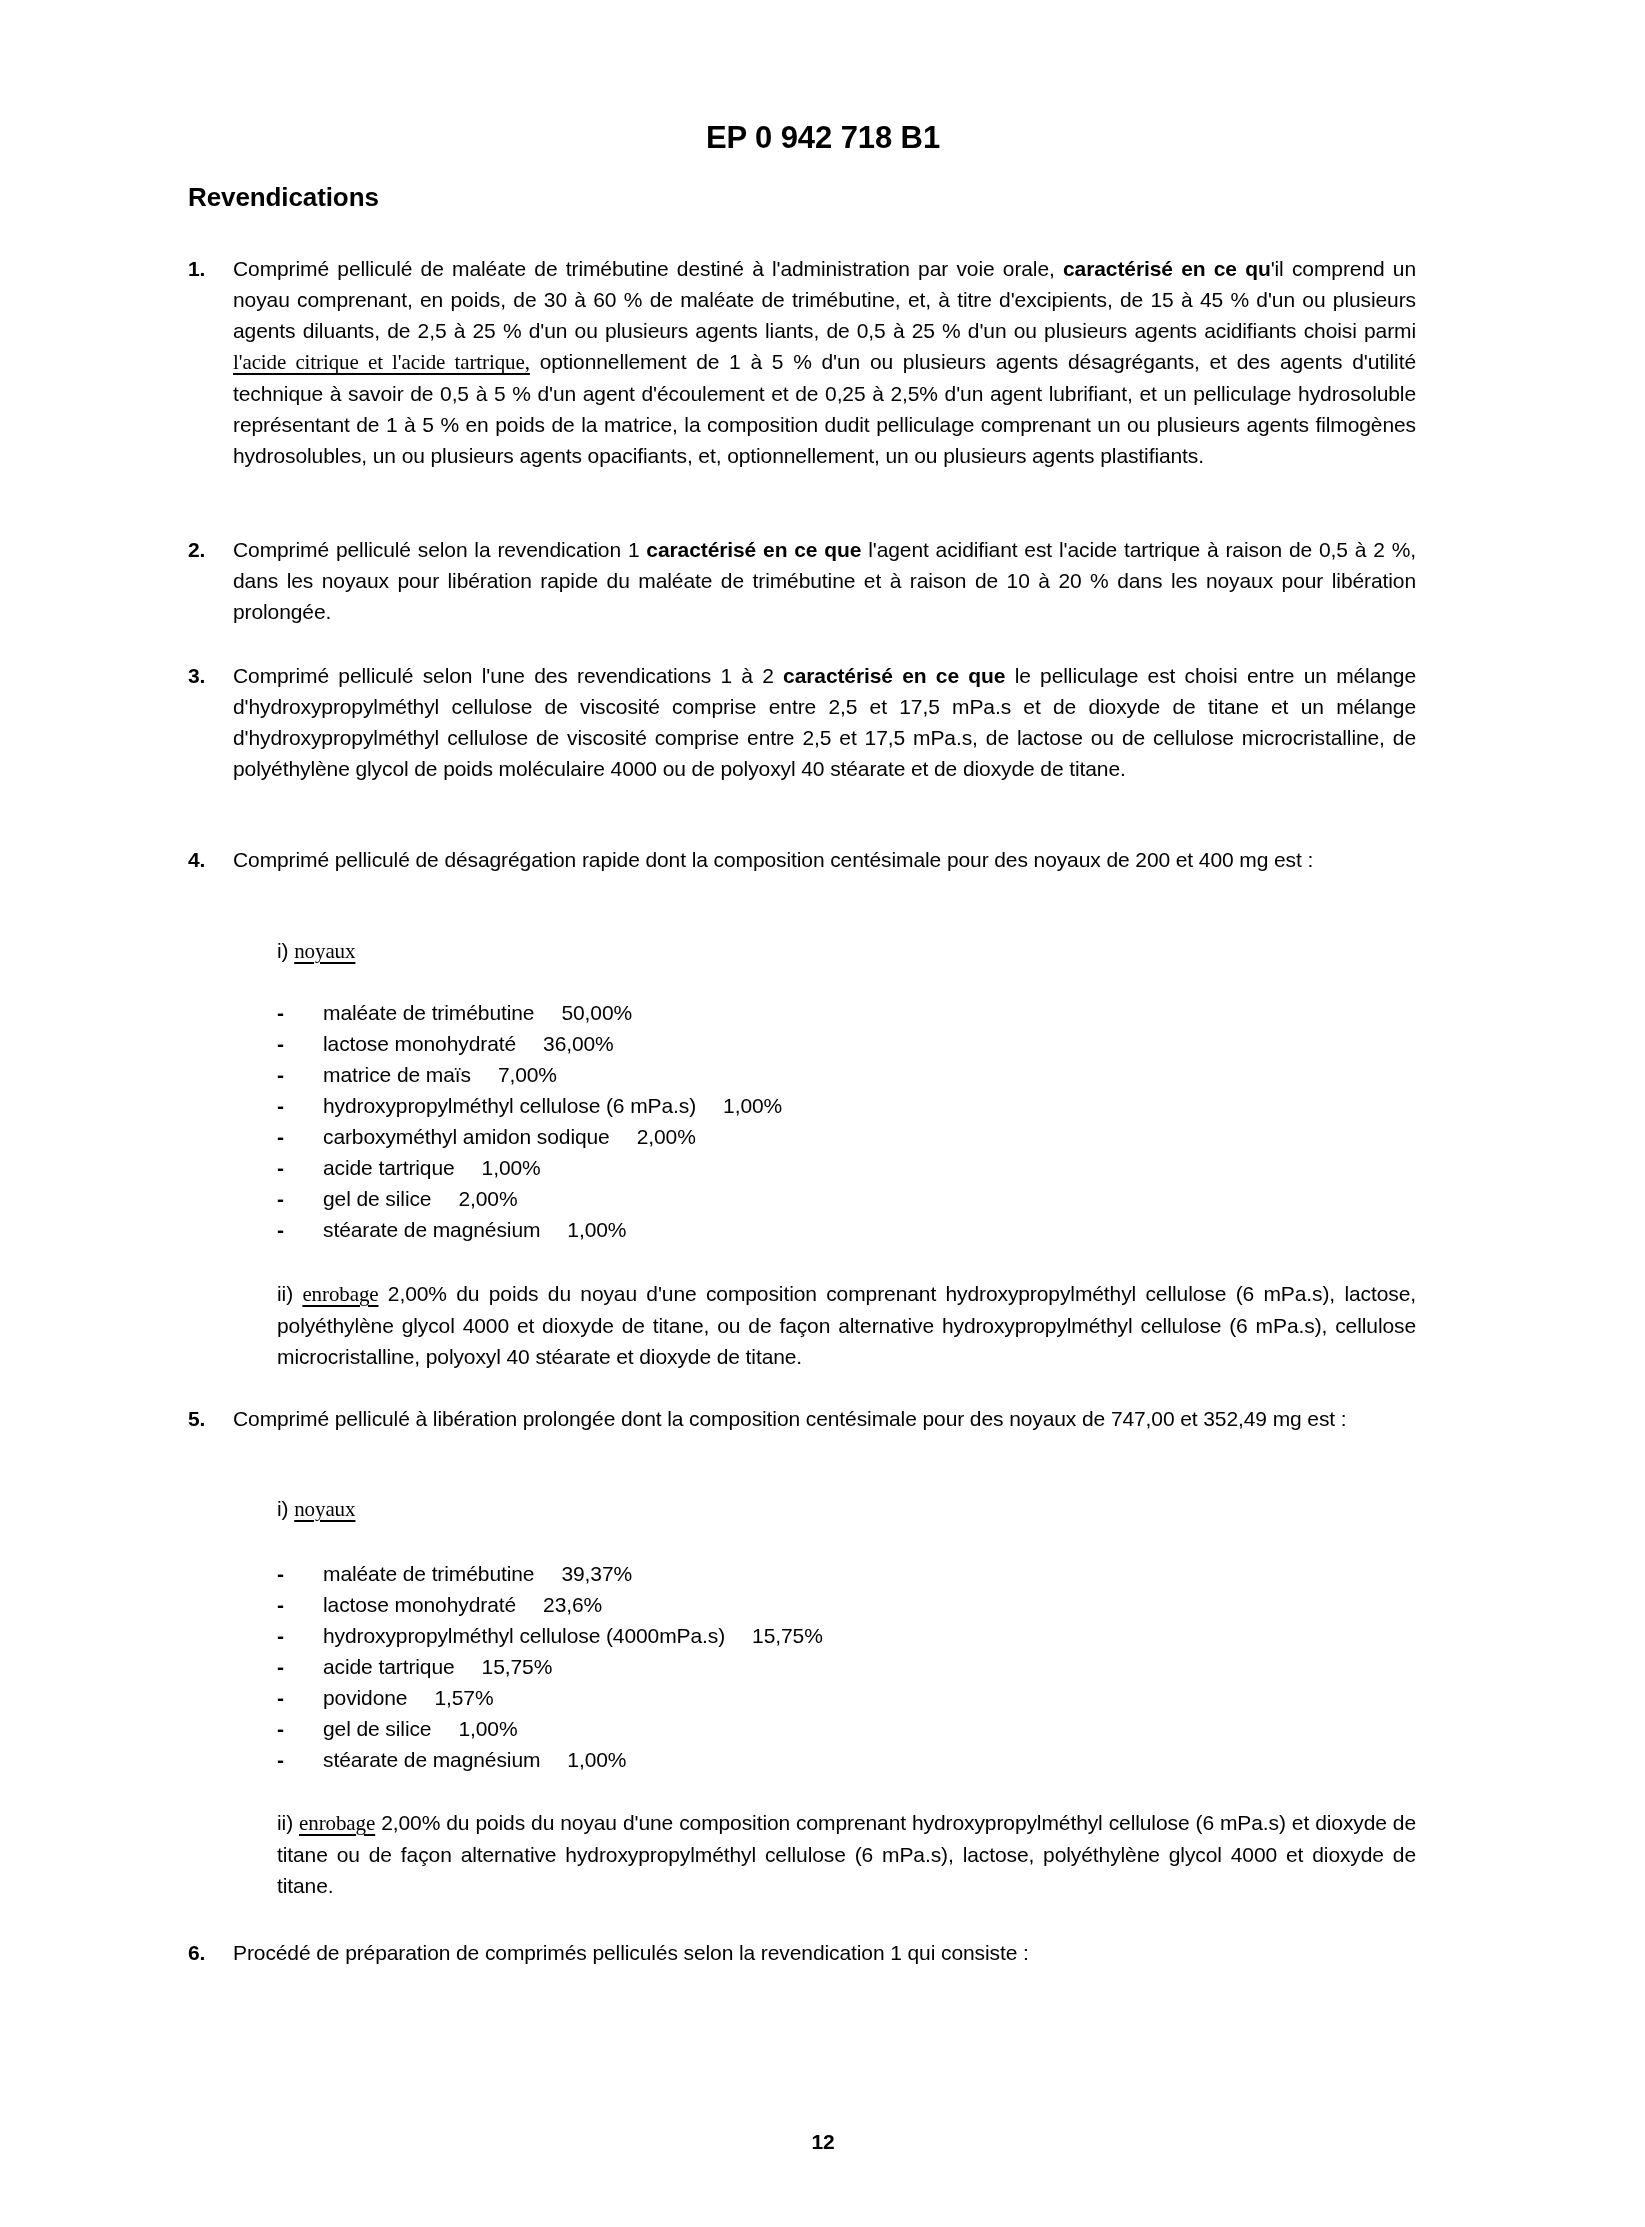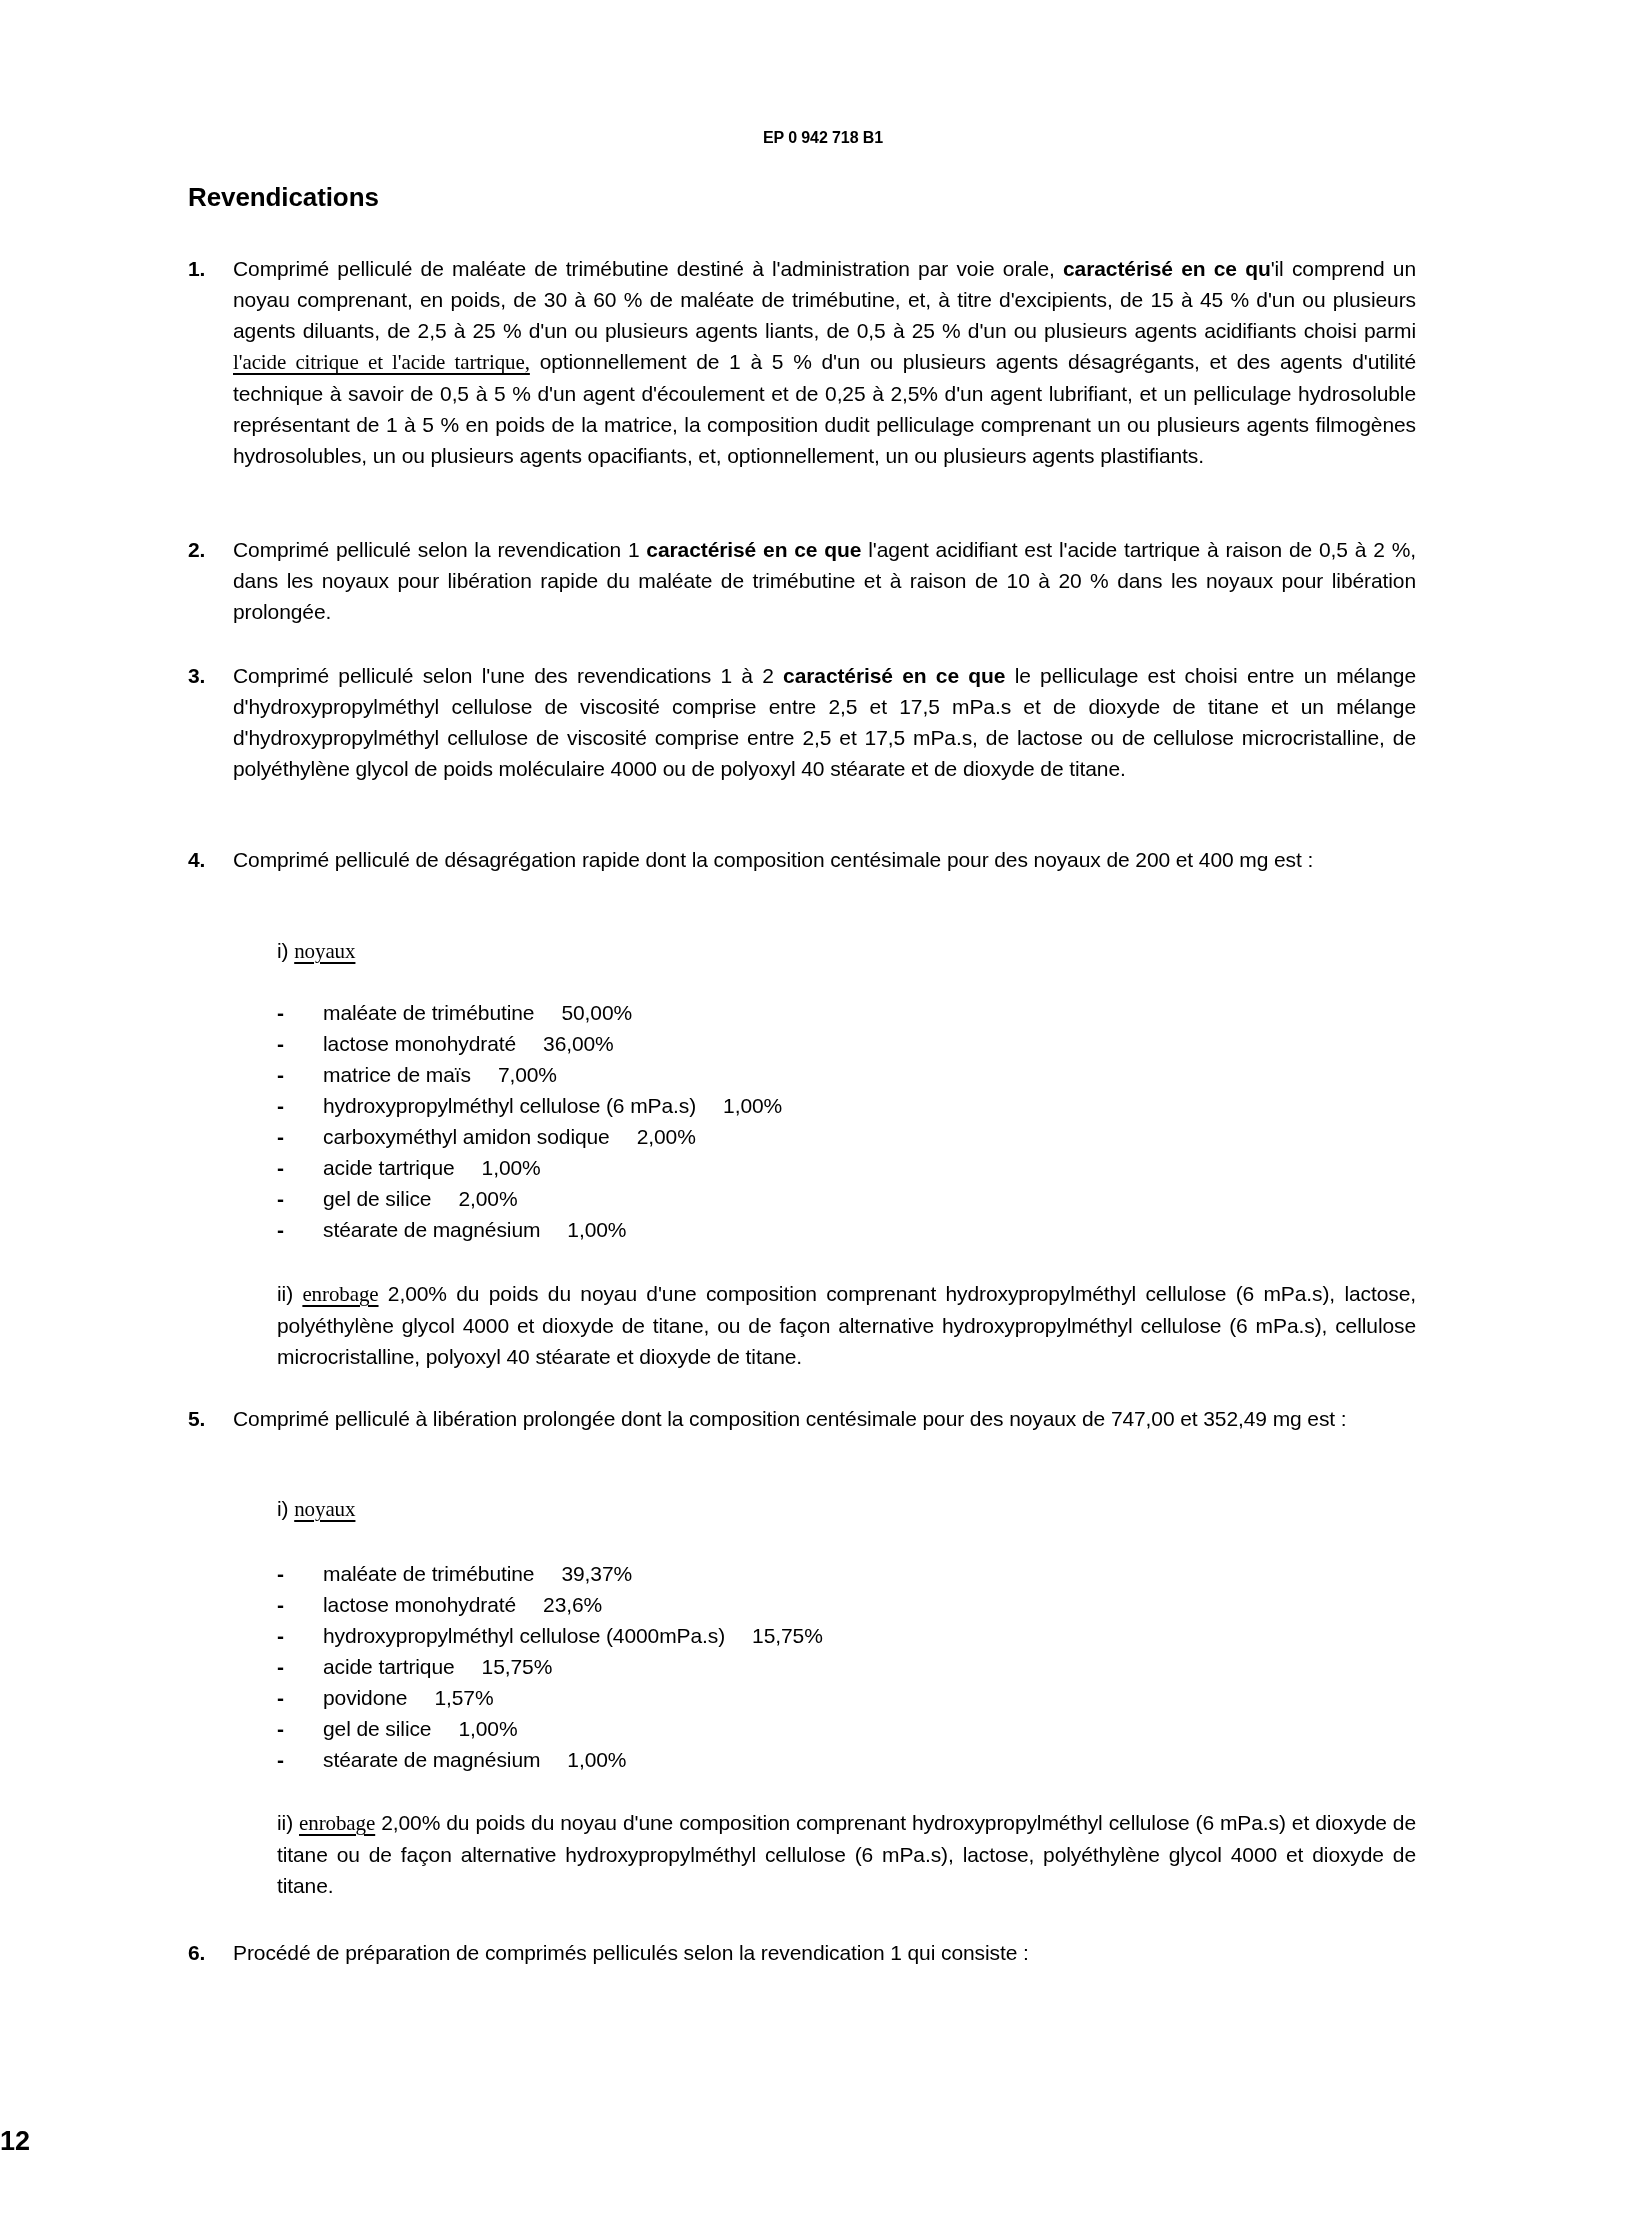--- a/index.html
+++ b/index.html
@@ -14,21 +14,21 @@
     font-size: 21px;
     line-height: 31px;
     letter-spacing: -0.1px;
     overflow: hidden;
   }
   .doc-number {
     position: absolute;
     top: 122px; left: 0; width: 100%;
     text-align: center;
     font-weight: bold;
-    font-size: 16px;
+    font-size: 31px;
   }
   .section-title {
     position: absolute;
     top: 182px; left: 188px;
     font-weight: bold;
     font-size: 26px;
   }
   .margin-rail {
     position: absolute;
     left: 119px; top: 0; width: 44px; height: 100%;
@@ -52,22 +52,23 @@
   .ing-list { position: absolute; left: 277px; width: 1139px; }
   .ing-row { height: 31px; display: flex; }
   .ing-dash { width: 46px; flex: none; font-weight: bold; }
   .ing-value { margin-left: 27px; }
   .coating { position: absolute; left: 277px; width: 1139px; text-align: justify; }
   .b { font-weight: bold; }
   .u { text-decoration: underline; text-underline-offset: 4.4px; font-family: Liberation Serif, serif; }
   .page-number {
     position: absolute;
     top: 2126px; left: 0; width: 100%;
+    text-align: center;
     font-weight: bold;
-    font-size: 27px;
+    font-size: 21px;
   }
   
   .claim-1 { top: 253px; }
   .claim-2 { top: 534px; }
   .claim-3 { top: 660px; }
   .claim-4 { top: 844px; }
   .sub-label-c4 { top: 935px; }
   .ing-list-c4 { top: 997px; }
   .coating-c4 { top: 1278px; }
   .claim-5 { top: 1403px; }

